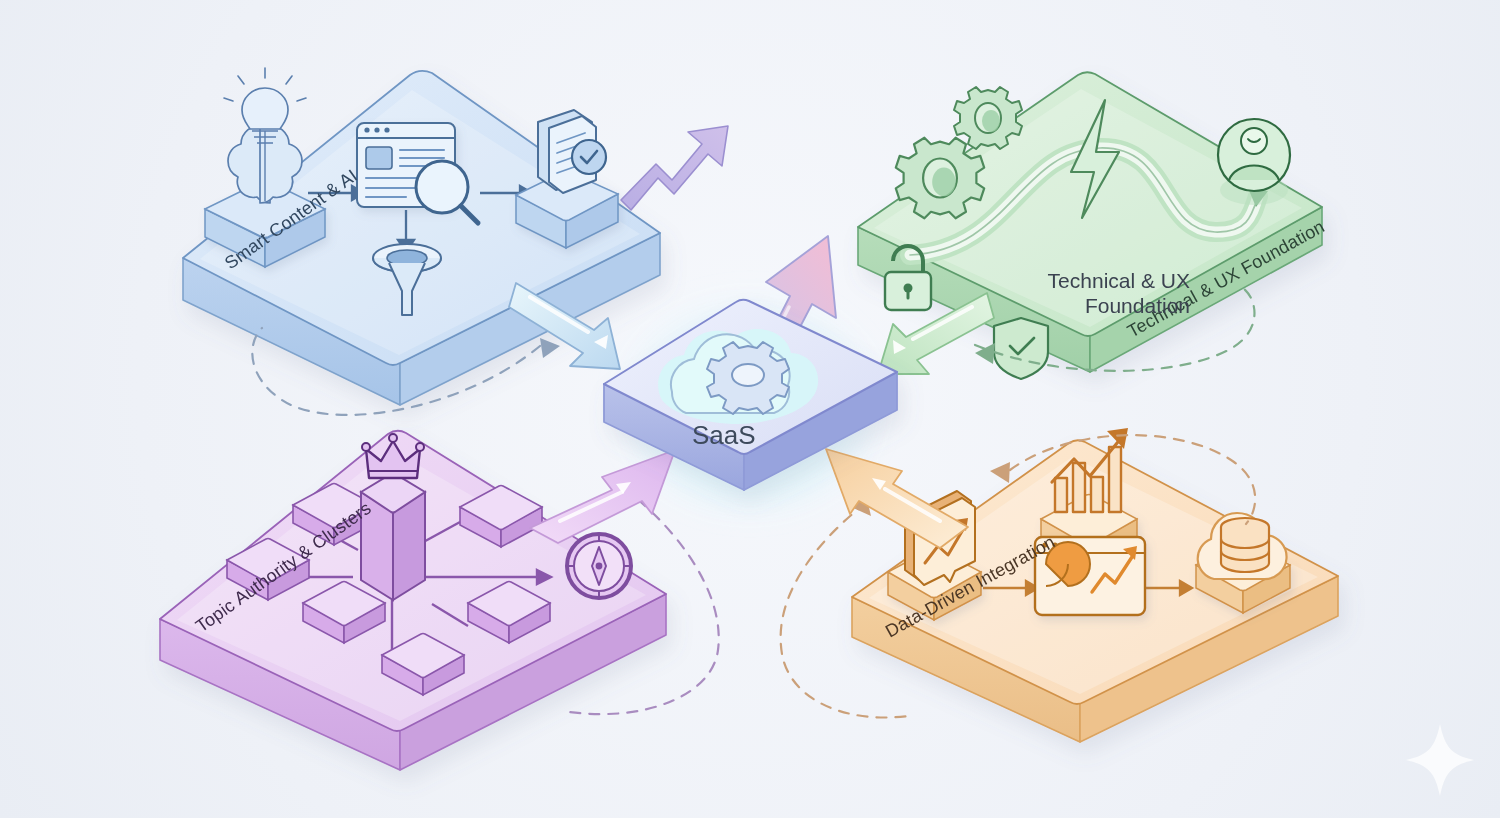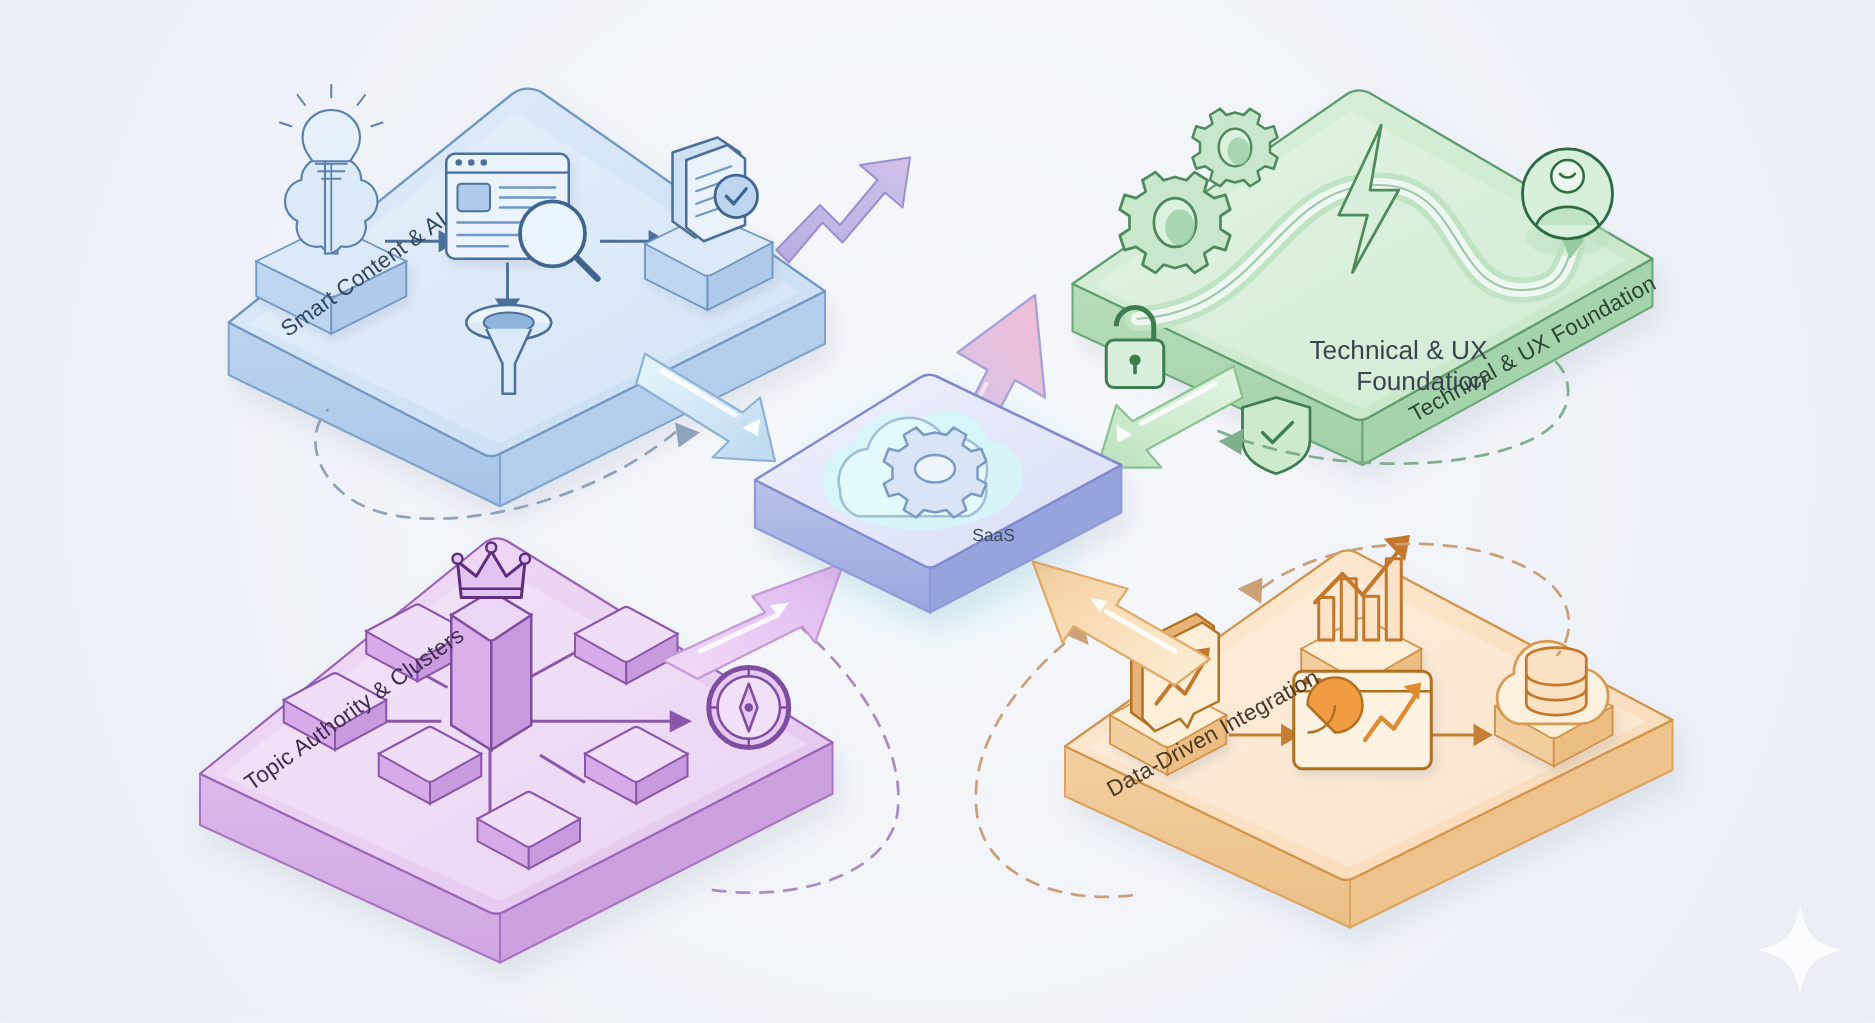--- a/index.html
+++ b/index.html
@@ -7,21 +7,21 @@
   #stage{position:relative;width:1500px;height:818px;overflow:hidden;
          background:radial-gradient(circle at 50% 45%,#f6f8fc 0%,#eef1f7 70%,#e9edf4 100%);}
   #stage svg{position:absolute;inset:0;}
   .lbl{position:absolute;white-space:pre-line;pointer-events:none;}
   .center-label{font-size:21px;line-height:25px;font-weight:400;color:#3b4250;text-align:right;}
   .edge-label{font-size:18px;font-weight:400;letter-spacing:.2px;transform-origin:0 0;}
   .edge-blue{color:#31475f;}
   .edge-green{color:#2c4436;}
   .edge-purple{color:#3f2b4d;}
   .edge-orange{color:#4a3625;}
-  .hub-label{font-size:14px;color:#3d4a5c;text-align:right;}
+  .hub-label{font-size:26px;color:#3d4a5c;text-align:left;}
 </style>
 </head>
 <body>
 
 <div id="stage">
 
   <svg width="1500" height="818" viewBox="0 0 1500 818">
     <defs>
       <linearGradient id="gBlueTop" x1="0" y1="0" x2="1" y2="1">
         <stop offset="0%" stop-color="#e2edfa"></stop>

